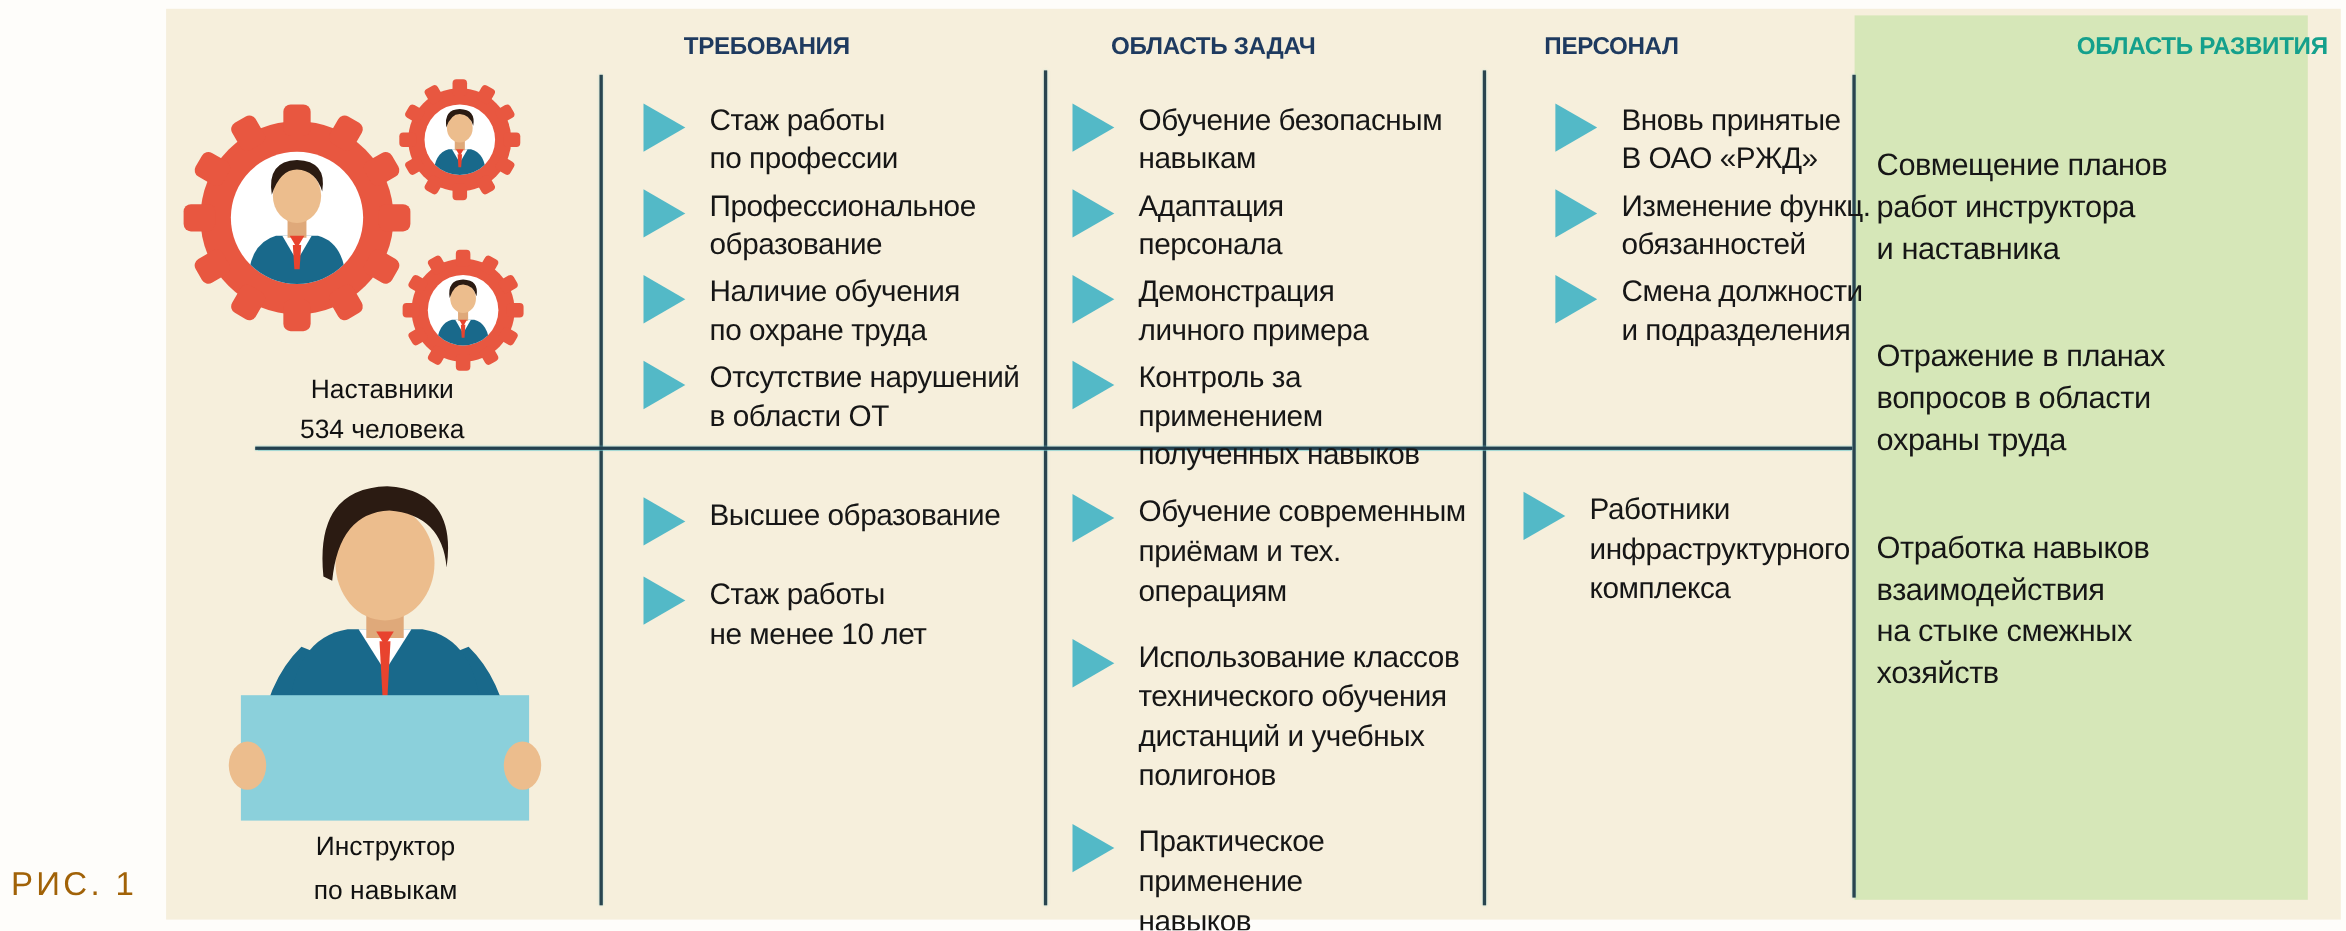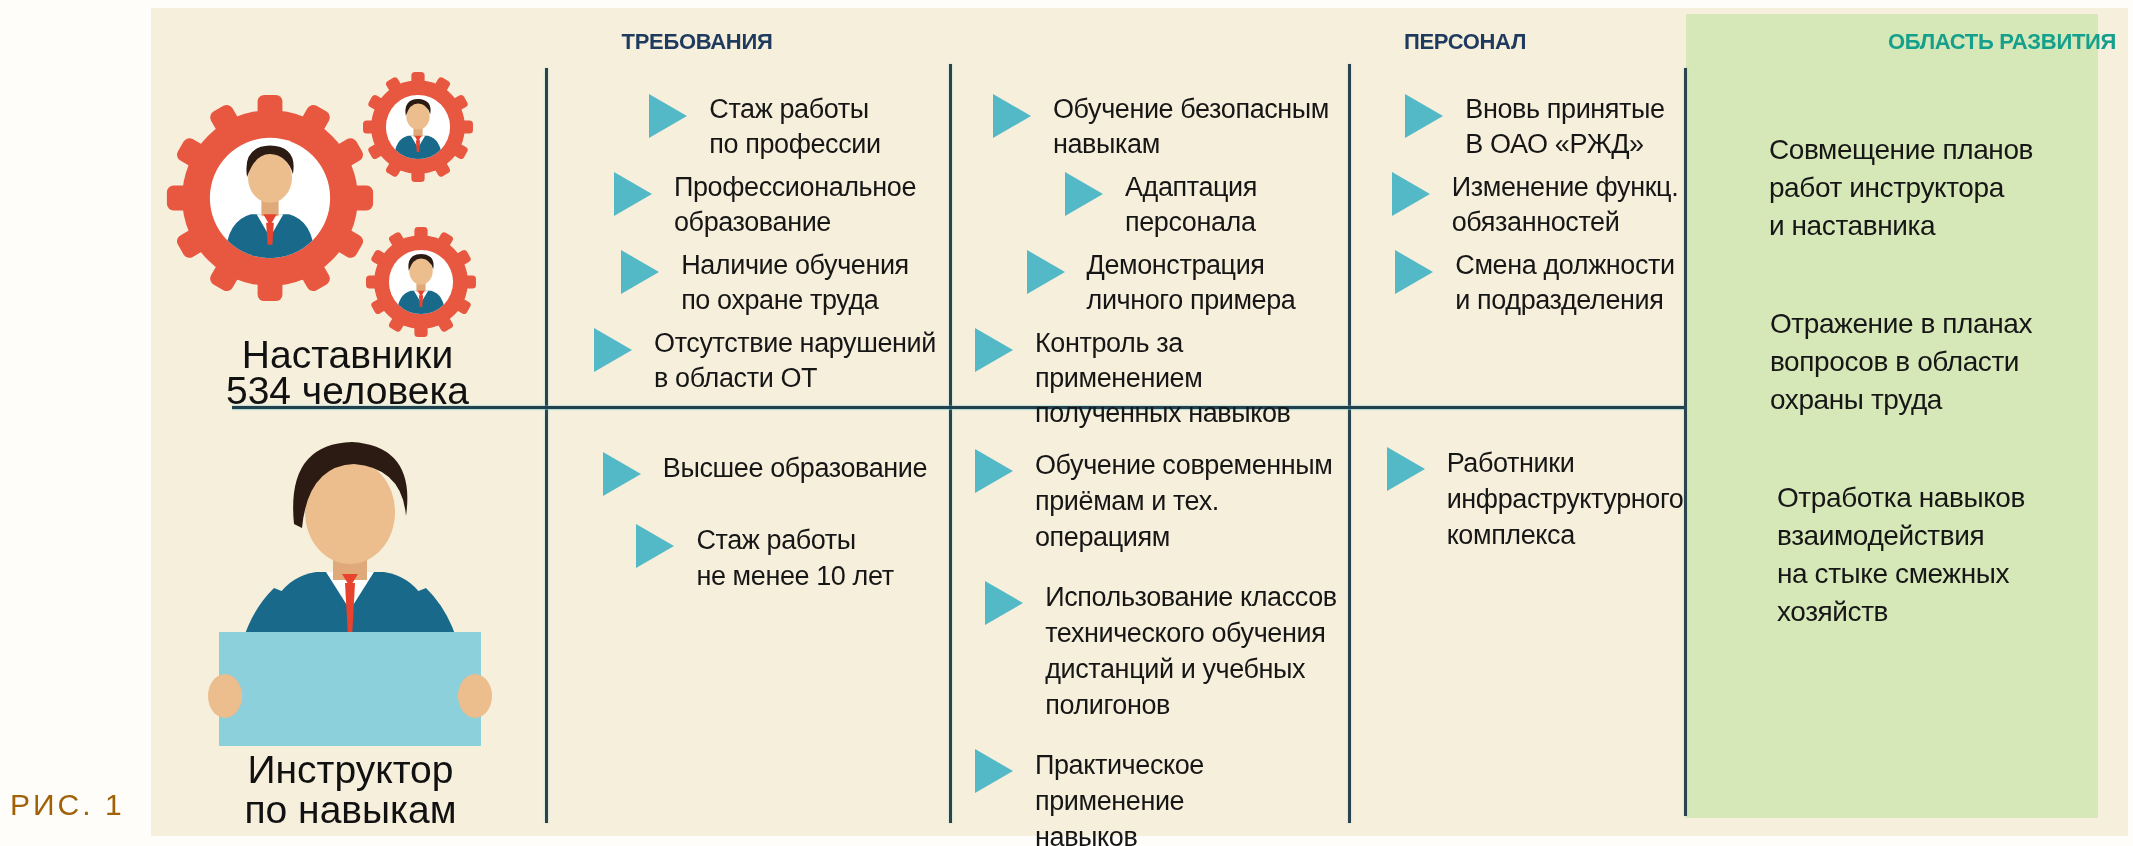--- a/index.html
+++ b/index.html
@@ -11,34 +11,34 @@
   
   .vline{position:absolute;width:3px;background:#29444f;box-shadow:0 0 2px rgba(110,200,205,.55);}
   .hline{position:absolute;height:3px;background:#24404e;box-shadow:0 1px 1px rgba(110,200,205,.6),0 -1px 1px rgba(110,200,205,.35);}
 
   
   .col-header{position:absolute;top:29px;font-size:22px;font-weight:bold;letter-spacing:-0.3px;
               color:#1e3a5f;text-align:center;white-space:nowrap;}
   .col-header.dev{color:#14a08c;}
 
   
-  .cell{position:absolute;display:flex;flex-direction:column;align-items:center;}
+  .cell{position:absolute;display:flex;flex-direction:column;}
   .item{display:flex;align-items:flex-start;}
   .tri{width:0;height:0;border-left:38px solid #53b9c7;border-top:22px solid transparent;
        border-bottom:22px solid transparent;flex-shrink:0;margin:2px 22px 0 0;}
   .txt{font-size:27px;line-height:35px;letter-spacing:-0.4px;white-space:pre-line;}
   .cell-top .item{margin-bottom:8px;}
   .cell-bot .txt{line-height:36px;}
   .cell-bot-req .item{margin-bottom:26px;}
   .cell-bot-task .item{margin-bottom:24px;}
   .cell-dev .txt{font-size:28px;line-height:38px;}
   .cell-dev .dev-item{margin-bottom:42px;}
 
   
-  .role-label{position:absolute;text-align:center;font-size:39px;line-height:36px;color:#111;}
+  .role-label{position:absolute;text-align:center;font-size:24px;line-height:36px;color:#111;}
 
   
   .fig-caption{position:absolute;left:10px;top:788px;font-size:30px;letter-spacing:3px;color:#a16207;}
 
   .art{position:absolute;}
 </style>
 </head>
 <body>
 
 <div class="canvas">
@@ -46,20 +46,21 @@
   <div class="panel"></div>
   <div class="dev-panel"></div>
 
   <div class="vline" style="left:545px;top:68px;height:755px;"></div>
   <div class="vline" style="left:949px;top:64px;height:759px;"></div>
   <div class="vline" style="left:1348px;top:64px;height:759px;"></div>
   <div class="vline" style="left:1684px;top:68px;height:748px;"></div>
   <div class="hline" style="left:232px;top:406px;width:1452px;"></div>
 
   <div class="col-header" style="left:546px;width:302px;">ТРЕБОВАНИЯ</div>
+  <div class="col-header" style="left:950px;width:306px;">ОБЛАСТЬ ЗАДАЧ</div>
   <div class="col-header" style="left:1350px;width:230px;">ПЕРСОНАЛ</div>
   <div class="col-header dev" style="left:1749px;width:412px;padding-left:47px;">ОБЛАСТЬ РАЗВИТИЯ</div>
 
   <svg class="art" style="left:165px;top:93px;" width="210" height="210" viewBox="-110 -110 220 220">
     <defs>
       <clipPath id="gclip">
           <circle cx="0" cy="0" r="63"></circle>
         </clipPath>
       <g id="gear-unit">
         <g fill="#e85740">
@@ -162,21 +163,21 @@
         <span class="txt">Демонстрация
 личного примера</span>
       </div>
     <div class="item">
         <span class="tri"></span>
         <span class="txt">Контроль за применением
 полученных навыков</span>
       </div>
   </div>
 
-  <div class="cell cell-top" style="left:1385px;top:92px;width:300px;">
+  <div class="cell cell-top" style="left:1414px;top:92px;width:300px;">
     <div class="item">
         <span class="tri"></span>
         <span class="txt">Вновь принятые
 В ОАО «РЖД»</span>
       </div>
     <div class="item">
         <span class="tri"></span>
         <span class="txt">Изменение функц.
 обязанностей</span>
       </div>

